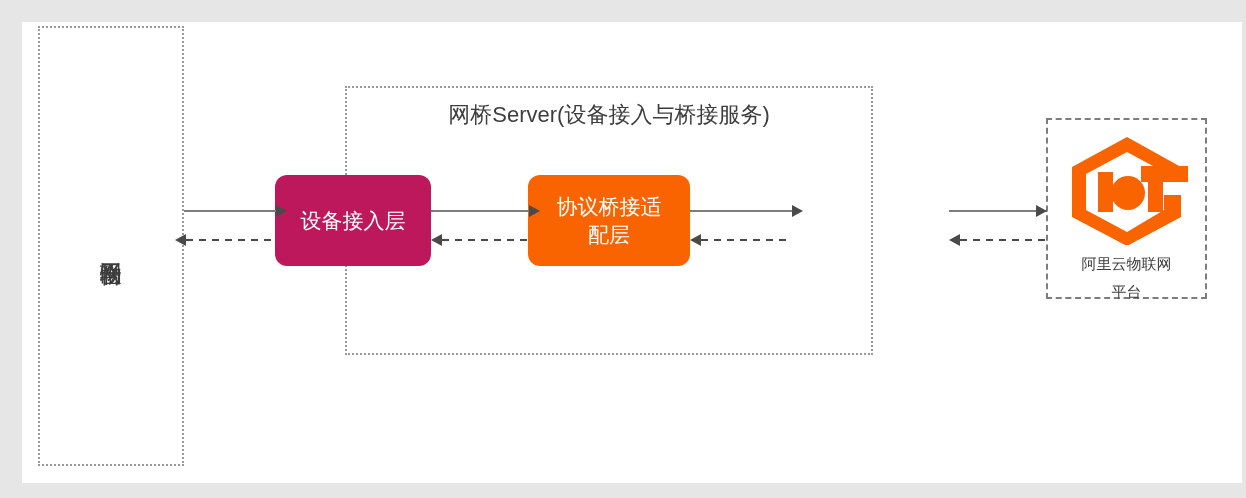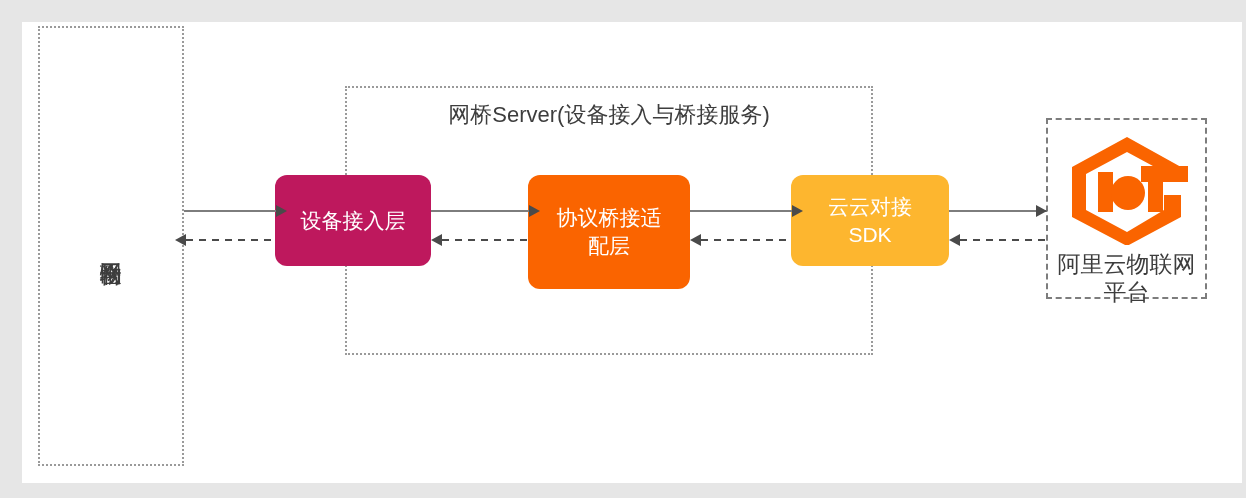--- a/index.html
+++ b/index.html
@@ -109,21 +109,21 @@
     left: 275px;
     top: 175px;
     width: 156px;
     height: 91px;
     background: #be185d;
   }
   #box-protocol-adapter {
     left: 528px;
     top: 175px;
     width: 162px;
-    height: 114px;
+    height: 91px;
     background: #fa6400;
   }
   #box-cloud-sdk {
     left: 791px;
     top: 175px;
     width: 158px;
     height: 91px;
     background: #fdb62f;
   }
 
@@ -141,21 +141,21 @@
     width: 122px;
     height: 112px;
   }
   #aliyun-label {
     position: absolute;
     left: 1046px;
     top: 250px;
     width: 161px;
     text-align: center;
     color: #3d3d3d;
-    font-size: 23px;
+    font-size: 15px;
     line-height: 28px;
     white-space: pre-line;
   }
 
   
   .connector {
     position: absolute;
     height: 2px;
   }
   .connector.solid {
@@ -228,24 +228,20 @@
 
   <div class="service-box" id="box-device-access">
     <span>设备接入层</span>
   </div>
 
   <div class="service-box" id="box-protocol-adapter">
     <span>协议桥接适
 配层</span>
   </div>
 
-  <div class="service-box" id="box-cloud-sdk">
-    <span>云云对接
-SDK</span>
-  </div>
 
   <div class="dashed-box" id="aliyun-platform-box"></div>
 
   <div id="aliyun-logo">
     <svg viewBox="0 0 122 112" width="122" height="112" aria-hidden="true">
 
       <path d="M61 4 L115 34 L115 46 L98 46 L98 39 L61 19 L20 41 L20 77 L61 99 L98 77 L98 62 L115 62 L115 84 L61 113 L6 84 L6 34 Z" fill="#fa6400"></path>
 
       <rect x="32" y="39" width="15" height="40" fill="#fa6400"></rect>
 

